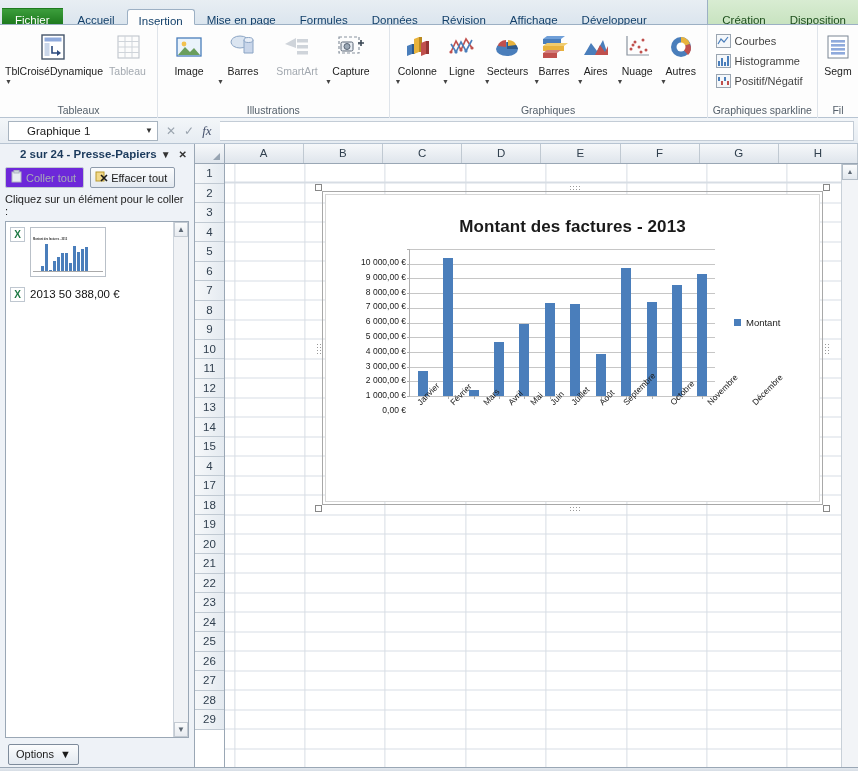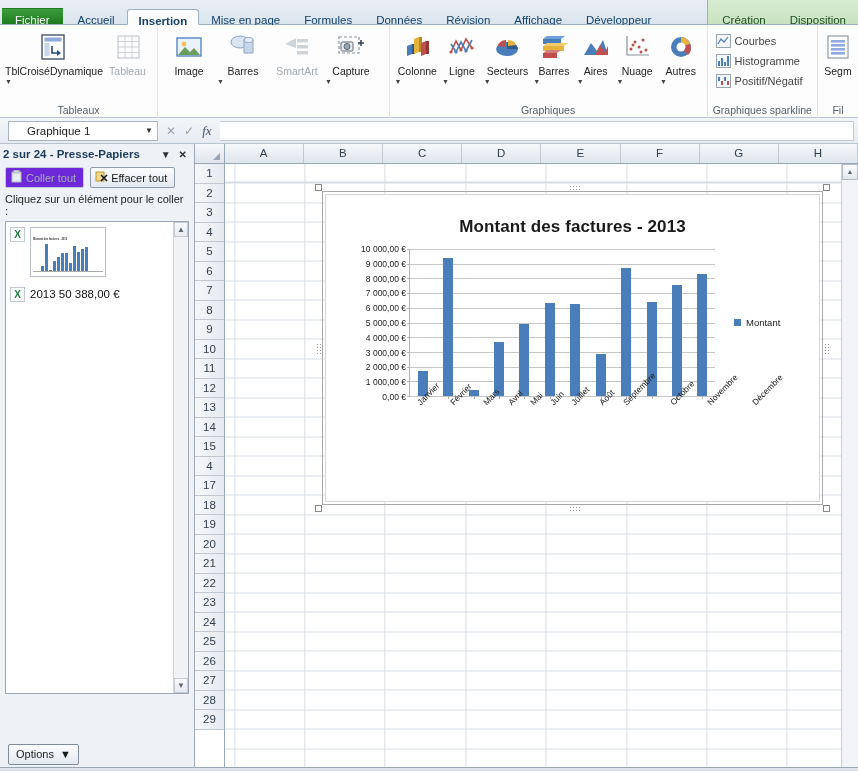--- a/index.html
+++ b/index.html
@@ -44,21 +44,20 @@
     margin-right: 3px;
     padding: 0 12px;
   }
   .tab.active {
     background: #fdfdfd;
     border: 1px solid #9cb0c4;
     border-bottom: 1px solid #fdfdfd;
     border-radius: 3px 3px 0 0;
     z-index: 5;
     margin-bottom: -1px;
-    font-weight: bold;
   }
   .ctx-wrap {
     position: absolute;
     right: 0; top: 0; bottom: 0;
     display: flex; align-items: flex-end;
     background: linear-gradient(to bottom,#d8ecd2,#c8e3c0);
     border-left: 1px solid #9cb0c4;
     padding-left: 2px;
   }
   .ctx-wrap .tab { color: #1d4f1d; text-decoration: underline; }
@@ -149,21 +148,21 @@
     background: #eef2f7;
     border-right: 1px solid #9aa7b5;
     display: flex; flex-direction: column;
     position: relative;
   }
   .clip-head {
     height: 20px; display:flex; align-items:center;
     padding: 0 3px;
     font-size: 11.5px; font-weight: bold; color:#1b3a5c;
   }
-  .clip-head .t { flex:1; }
+  .clip-head .t { flex:1;text-align:right; }
   .clip-head .hb { padding: 0 4px; font-size:10px; color:#333; cursor:default; }
   .clip-actions { display:flex; gap:6px; padding: 3px 5px 4px; }
   .cbtn {
     display:flex; align-items:center; gap:3px;
     height: 21px; padding: 0 7px 0 4px;
     background: linear-gradient(to bottom,#fbfcfd,#e3e9f0);
     border: 1px solid #8e9bab;
     border-radius: 2px;
     font-size: 11px; color:#1a1a1a;
     cursor: default;
@@ -197,21 +196,21 @@
   .clip-item-txt { font-size: 11.5px; color:#111; padding-top:1px; }
   .clip-scroll {
     position: absolute; right: 0; top:0; bottom:0; width: 15px;
     background: #f0f2f5; border-left:1px solid #cdd4dc;
   }
   .clip-scroll .arw {
     height: 15px; border:1px solid #c3cad2; background:linear-gradient(to bottom,#fafbfc,#e7ebf0);
     font-size: 8px; text-align:center; line-height:13px; color:#5d6874;
   }
   .clip-scroll .arw.bot { position:absolute; bottom:0; left:0; right:0; }
-  .clip-foot { height: 32px; display:flex; align-items:center; padding-left: 8px; margin-top: 44px; }
+  .clip-foot { height: 32px; display:flex; align-items:center; padding-left: 8px; }
   .optbtn {
     display:flex; align-items:center; gap:6px;
     height: 21px; padding: 0 7px;
     background: linear-gradient(to bottom,#fbfcfd,#e3e9f0);
     border: 1px solid #7e8b9b; border-radius:2px;
     font-size: 11px; cursor:default;
   }
 
   
   .gridwrap { flex: 1; position: relative; background:#fff; overflow:hidden; }
@@ -277,21 +276,21 @@
 
   .chart-title {
     text-align: center;
     font-size: 17px; font-weight: bold;
     color: #1a1a1a;
     padding-top: 22px;
     letter-spacing: 0.1px;
   }
   .plotwrap { position: relative; margin-top: 8px; height: 232px; }
   .ylabels {
-    position:absolute; left: 4px; top: 0; width: 76px;
+    position:absolute; left: 4px; top: 13px; width: 76px;
   }
   .ylabels div {
     font-size: 8.5px; color:#1a1a1a; text-align:right;
     height: 14.8px; line-height: 9px;
   }
   .plot {
     position: absolute; left: 83px; top: 4px;
     width: 306px; height: 148px;
     border-left: 1px solid #b0b0b0;
     border-bottom: 1px solid #b0b0b0;
@@ -438,20 +437,21 @@
             <rect x="3" y="5" width="20" height="16" fill="none" stroke="#8a94a0" stroke-width="1.2" stroke-dasharray="3 2"></rect>
             <rect x="5" y="10" width="12" height="9" rx="1.5" fill="#e9edf2" stroke="#5a6676"></rect>
             <circle cx="11" cy="14.5" r="3" fill="#9aa7b5" stroke="#5a6676"></circle>
             <path d="M22 11 h6 M25 8 v6" stroke="#3a4754" stroke-width="1.6"></path>
           </svg>
         </span>
         <span class="lbl">Capture</span>
         <span class="caret">▼</span>
       </div>
     </div>
+    <div class="rgroup-title">Illustrations</div>
   </div>
 
   <div class="rgroup" style="width:318px">
     <div class="rgroup-items">
       <div class="bigbtn" style="width:48px">
         <span class="ico">
           <svg width="30" height="30" viewBox="0 0 30 30">
             <path d="M5 24 L5 14 L10 12 L10 22 Z" fill="#4a7ebb"></path>
               <rect x="10" y="12" width="3" height="10" fill="#2e5a8d"></rect>
             <path d="M12 22 L12 7 L17 5 L17 20 Z" fill="#e8b33d"></path>

